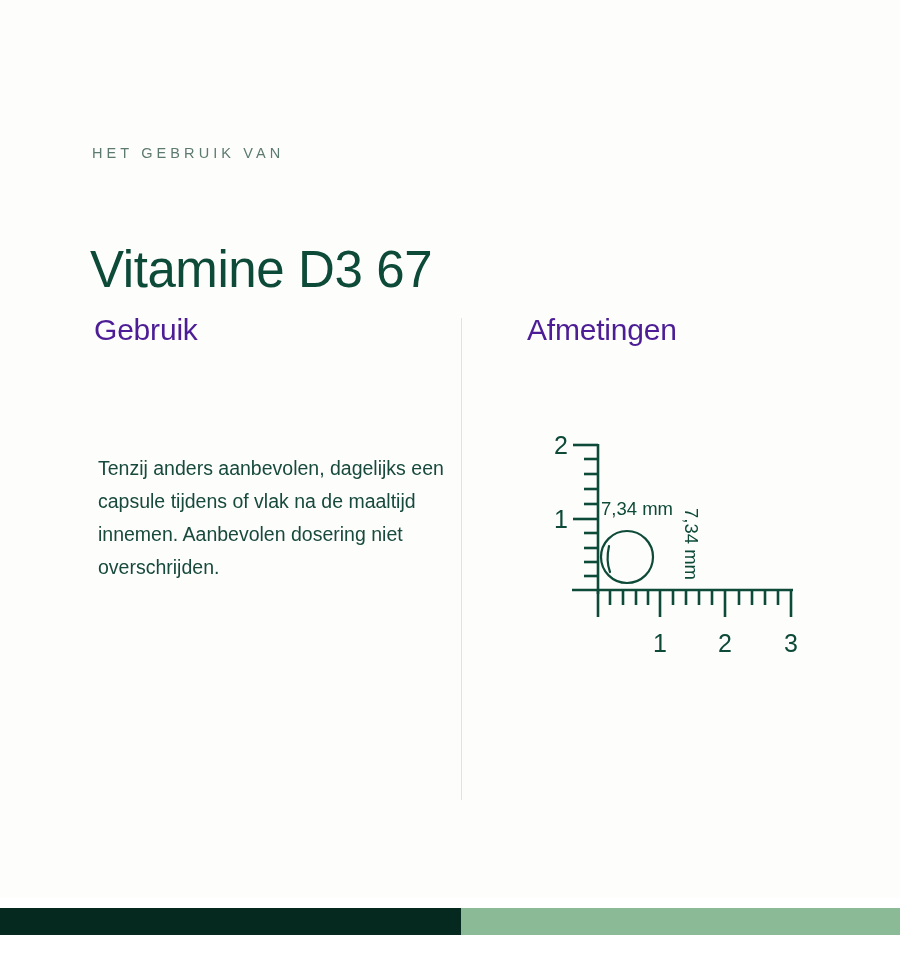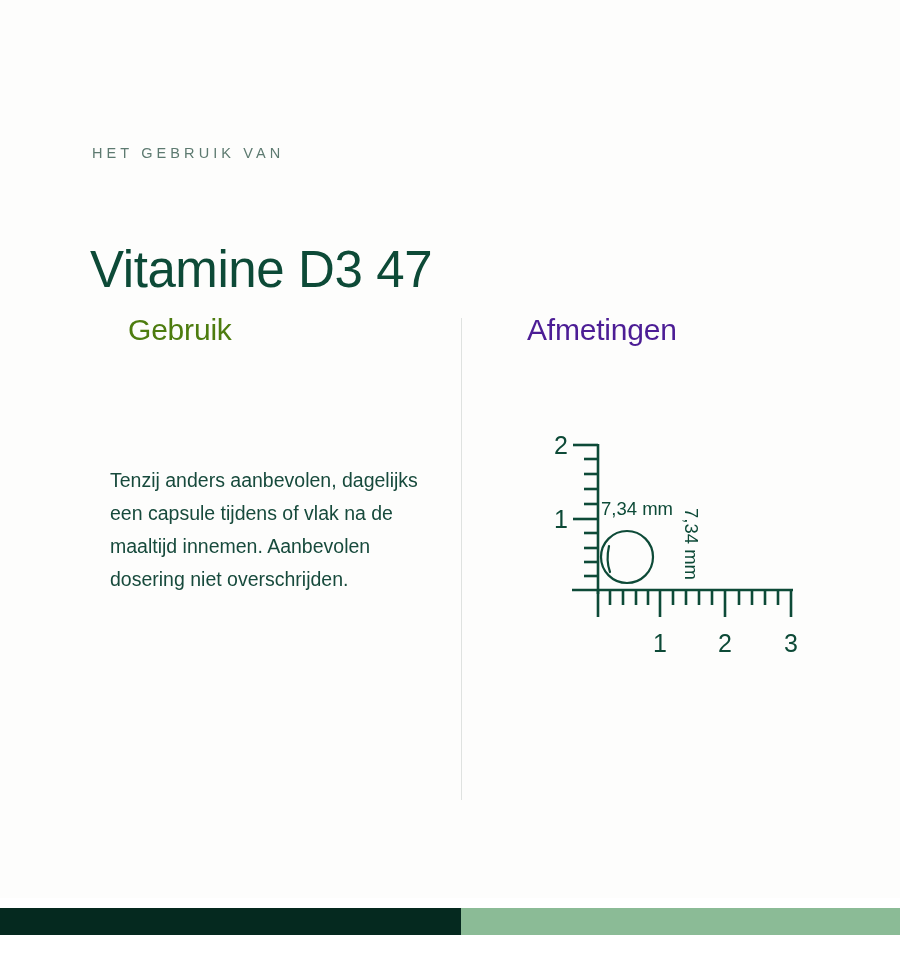--- a/index.html
+++ b/index.html
@@ -82,21 +82,21 @@
     font-size: 30px;
     font-weight: 400;
     color: #0d4a37;
     letter-spacing: -0.2px;
     margin: 0;
     line-height: 1.2;
     white-space: nowrap;
   }
 
   .body-copy {
-    margin: 16px;
+    margin: 4px;
     padding-top: 100px;
     font-size: 19.5px;
     line-height: 33px;
     color: #174a3c;
     font-weight: 400;
     max-width: 365px;
   }
 
   
   .diagram-wrap {
@@ -128,28 +128,28 @@
     background: #8bbb96;
   }
 </style>
 </head>
 <body>
 
 <div class="page" style="background: rgb(253, 253, 252);">
 
   <div class="eyebrow">HET GEBRUIK VAN</div>
 
-  <h1 class="page-title" style="color: rgb(13, 74, 55);">Vitamine D3 47</h1>
+  <h1 class="page-title" style="color: rgb(13, 74, 55);">Vitamine D3 67</h1>
 
   <div class="columns">
 
     <div class="divider"></div>
 
     <div class="col-left">
-      <h2 class="col-heading" style="color: #4d7c0f; margin-left: 34px;">Gebruik</h2>
+      <h2 class="col-heading" style="color: #4c1d95;">Gebruik</h2>
       <p class="body-copy">Tenzij anders aanbevolen, dagelijks een capsule tijdens of vlak na de maaltijd innemen. Aanbevolen dosering niet overschrijden.</p>
     </div>
 
     <div class="col-right">
       <h2 class="col-heading" style="color: #4c1d95;">Afmetingen</h2>
 
       <div class="diagram-wrap">
         <svg class="ruler-svg" width="340" height="360" viewBox="0 0 340 360" xmlns="http://www.w3.org/2000/svg">
 
           <g fill="none" stroke="#0d4a37" stroke-width="2.6" stroke-linecap="butt">

